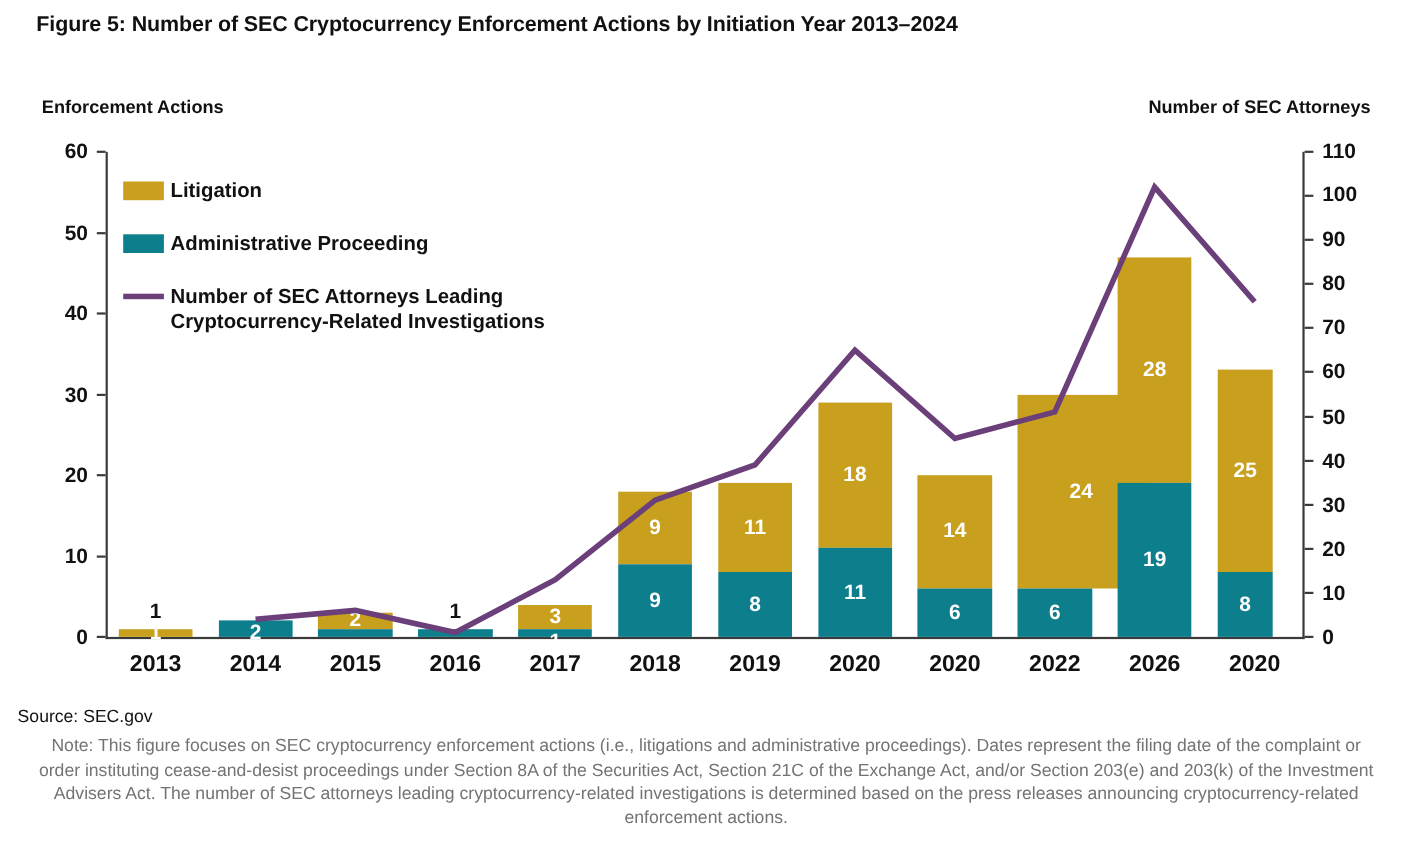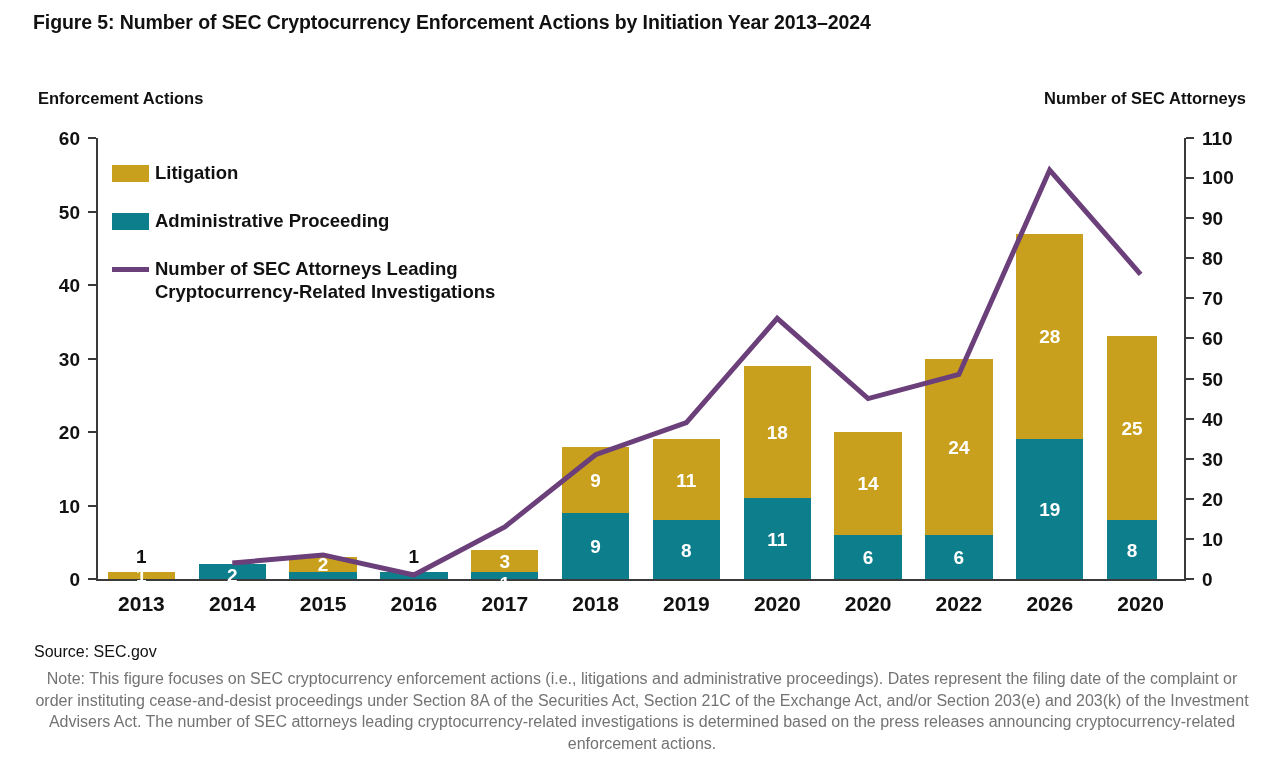--- a/index.html
+++ b/index.html
@@ -84,21 +84,21 @@
   .swatch.lit{background:#c8a01e;}
   .swatch.adm{background:#0d7e8c;}
   .swatch.line{height:5px;margin-top:10px;background:#6b3f7a;}
   .legend-text{
     font-size:18.5px;font-weight:600;color:#111;line-height:23px;margin-left:6px;
     white-space:pre-line;
   }
 
   
   .source{
-    position:absolute;left:34px;top:643px;font-size:16px;color:#111;font-weight:400;
+    position:absolute;left:16px;top:643px;font-size:16px;color:#111;font-weight:400;
   }
   .note{
     position:absolute;left:33px;top:668px;width:1218px;
     font-size:16px;line-height:21.5px;color:#737373;font-weight:400;text-align:center;
   }
 </style>
 </head>
 <body>
 
 <div class="page">
@@ -212,21 +212,21 @@
         </div>
         <div class="barcol" style="left: 738.475px; width: 67.2167px;">
           <div class="seg lit" style="height: 102.9px;">
             <span class="seg-label">14</span>
           </div>
           <div class="seg adm" style="height: 44.1px;">
             <span class="seg-label">6</span>
           </div>
         </div>
         <div class="barcol" style="left: 829.308px; width: 67.2167px;">
-          <div class="seg lit" style="height: 176.4px;">
+          <div class="seg lit" style="height: 176.4px; padding-left: 48px;">
             <span class="seg-label">24</span>
           </div>
           <div class="seg adm" style="height: 44.1px;">
             <span class="seg-label">6</span>
           </div>
         </div>
         <div class="barcol" style="left: 920.142px; width: 67.2167px;">
           <div class="seg lit" style="height: 205.8px;">
             <span class="seg-label">28</span>
           </div>

